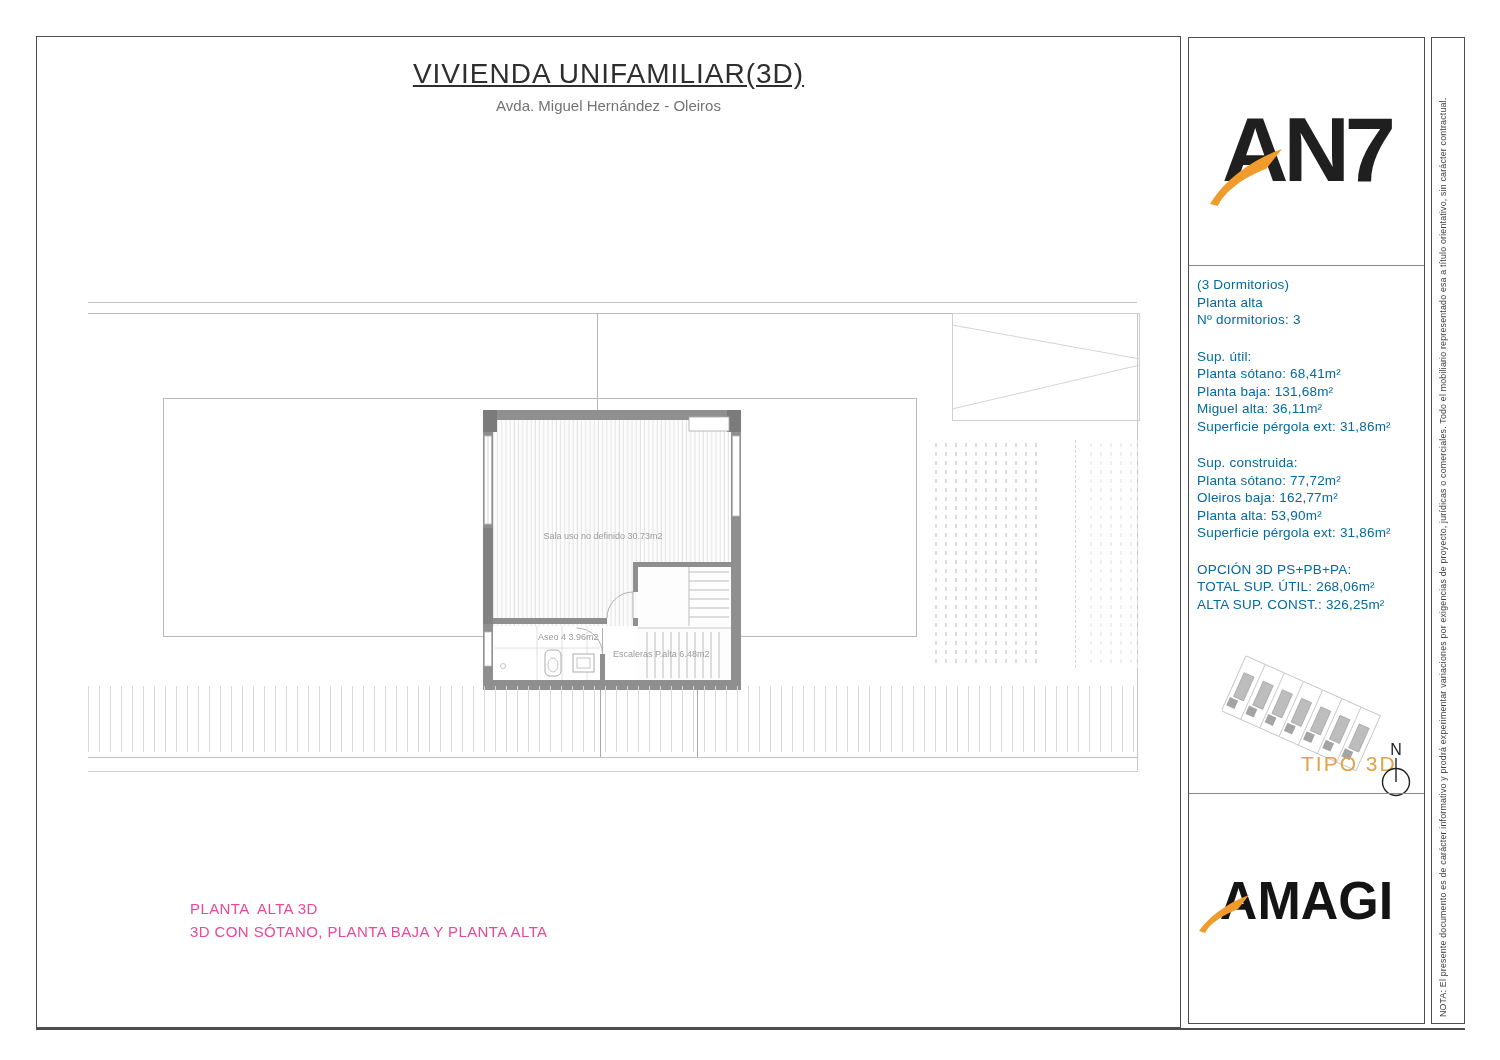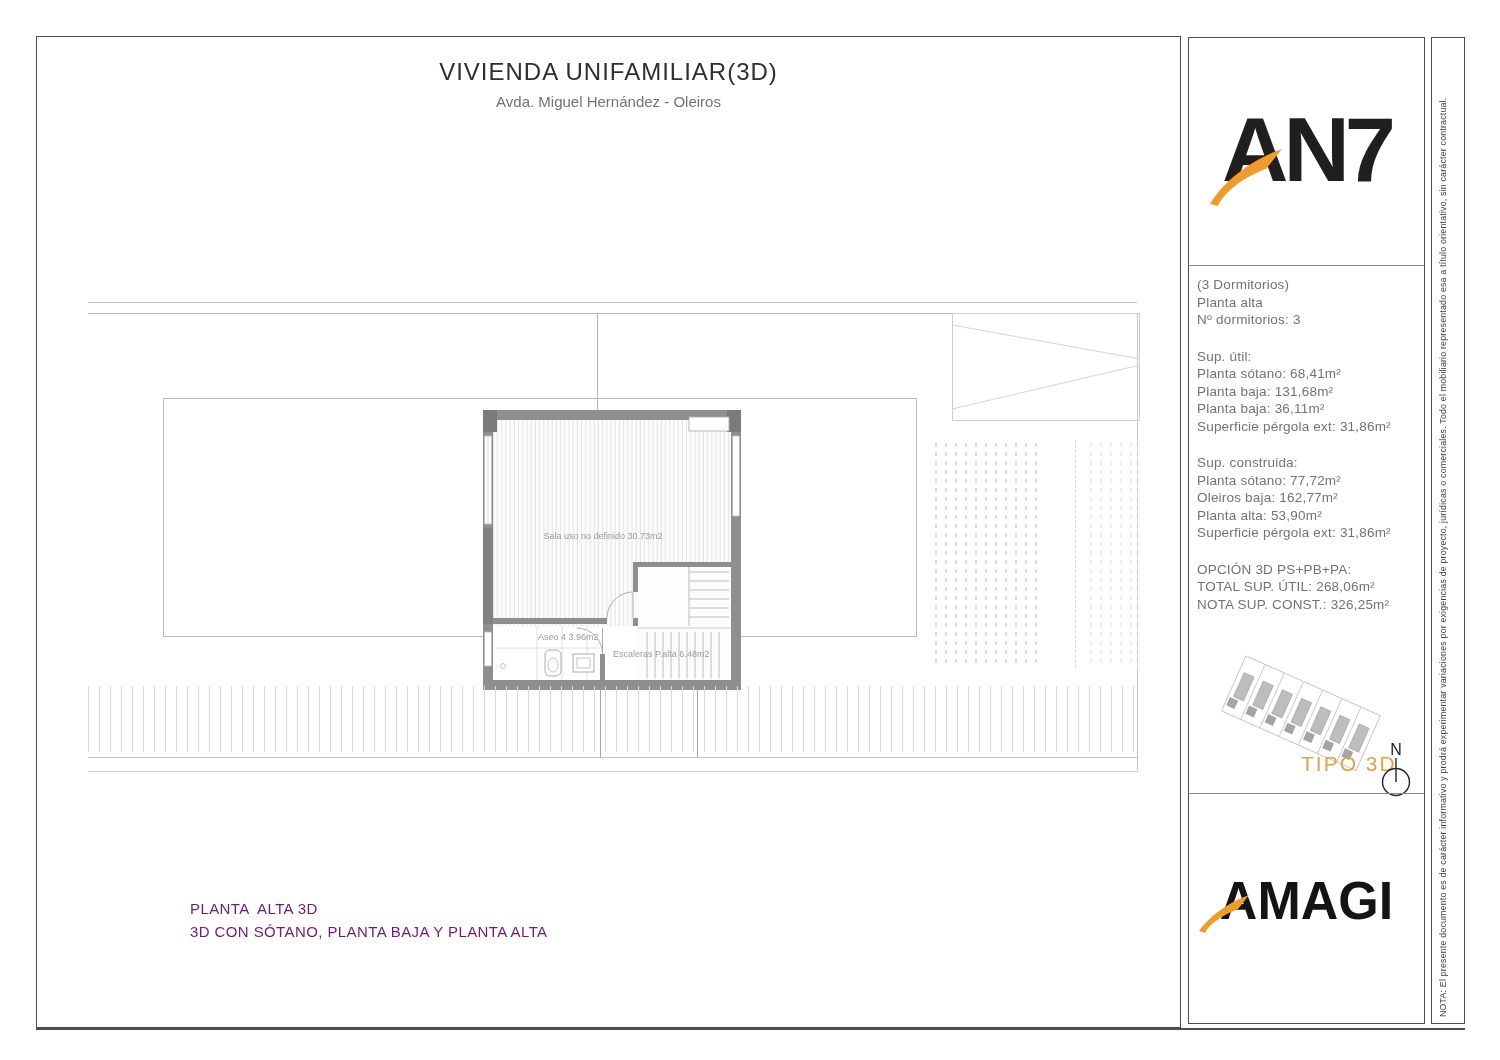--- a/index.html
+++ b/index.html
@@ -7,21 +7,21 @@
   body { width:1500px; height:1060px; font-family:"Liberation Sans", sans-serif; }
   .page { position:relative; width:1500px; height:1060px; background:#fff; overflow:hidden; }
 
   .frame { position:absolute; border:1.5px solid #4d4d4d; background:#fff; }
   .main-frame  { left:36px;  top:36px; width:1145px; height:992px; }
   .side-frame  { left:1188px; top:37px; width:237px;  height:987px; }
   .note-frame  { left:1431px; top:37px; width:34px;   height:987px; }
   .bottom-rule { position:absolute; left:36px; top:1028px; width:1429px; height:2px; background:#4d4d4d; }
 
   .title-block { position:absolute; left:36px; top:58px; width:1145px; text-align:center; color:#2e2e2e; }
-  .title    { font-size:24px; letter-spacing:1px; font-weight:400; }
+  .title    { font-size:28px; letter-spacing:1px; font-weight:400;text-decoration:underline; }
   .subtitle { font-size:15px; margin-top:7px; color:#737373; }
 
   .hline { position:absolute; height:1px; background:#c4c4c4; }
   .vline { position:absolute; width:1px;  background:#b5b5b5; }
 
   .plot-rect { position:absolute; left:163px; top:398px; width:754px; height:239px; border:1px solid #b9b9b9; }
 
   .fence { position:absolute; left:88px; top:686px; width:1050px; height:66px;
            background-image:repeating-linear-gradient(90deg,#d9d9d9 0 1px,transparent 1px 11px); }
 
@@ -29,31 +29,31 @@
     background-image:
       repeating-linear-gradient(0deg, #ffffff 0 5px, rgba(255,255,255,0) 5px 9px),
       repeating-linear-gradient(90deg, #dcdcdc 0 2px, transparent 2px 10px); }
   .pergola-dots.faint { left:1090px; width:48px; opacity:.45; }
   .dash-vline { position:absolute; left:1075px; top:440px; height:228px; width:0;
                 border-left:1px dashed #d8d8d8; }
 
   .plan-svg { position:absolute; left:483px; top:410px; }
   .ramp-svg { position:absolute; left:952px; top:313px; }
 
-  .caption { position:absolute; left:190px; top:897px; color:#701a75; font-size:15px;
+  .caption { position:absolute; left:190px; top:897px; color:#ec4899; font-size:15px;
              letter-spacing:.4px; line-height:23px; white-space:pre-wrap; }
 
   
   .logo-an7 { position:absolute; left:1188px; top:104px; width:237px; text-align:center;
               font-weight:900; font-size:92px; line-height:1; color:#1f1f1f;
               letter-spacing:-5px; transform:scaleY(.98); }
   .swoosh { position:absolute; }
   .side-div { position:absolute; left:1189px; width:235px; height:1px; background:#8a8a8a; }
 
-  .specs { position:absolute; left:1197px; top:276px; width:225px; color:#737373;
+  .specs { position:absolute; left:1197px; top:276px; width:225px; color:#0369a1;
            font-size:13.5px; line-height:17.5px; letter-spacing:.2px; }
   .specs .blk { margin-bottom:19px; }
 
   .tipo-label { position:absolute; left:1301px; top:752px; font-size:21px; letter-spacing:2px;
                 color:#E2A24B; }
   .site-thumb { position:absolute; left:1222px; top:648px; }
   .north-svg  { position:absolute; left:1376px; top:740px; }
 
   .logo-amagi { position:absolute; left:1188px; top:874px; width:237px; text-align:center;
                 font-weight:900; font-size:52px; line-height:1; color:#141414;
@@ -180,34 +180,34 @@
   <div class="specs">
     <div class="blk">
       <div>(3 Dormitorios)</div>
       <div>Planta alta</div>
       <div>Nº dormitorios: 3</div>
     </div>
     <div class="blk">
       <div>Sup. útil:</div>
       <div>Planta sótano: 68,41m²</div>
       <div>Planta baja: 131,68m²</div>
-      <div>Planta baja: 36,11m²</div>
+      <div>Miguel alta: 36,11m²</div>
       <div>Superficie pérgola ext: 31,86m²</div>
     </div>
     <div class="blk">
       <div>Sup. construida:</div>
       <div>Planta sótano: 77,72m²</div>
       <div>Oleiros baja: 162,77m²</div>
       <div>Planta alta: 53,90m²</div>
       <div>Superficie pérgola ext: 31,86m²</div>
     </div>
     <div class="blk">
       <div>OPCIÓN 3D PS+PB+PA:</div>
       <div>TOTAL SUP. ÚTIL: 268,06m²</div>
-      <div>NOTA SUP. CONST.: 326,25m²</div>
+      <div>ALTA SUP. CONST.: 326,25m²</div>
     </div>
   </div>
 
   <svg class="site-thumb" width="185" height="140" viewBox="0 0 185 140">
     <g transform="translate(24,8) rotate(24)">
       <rect x="0" y="0" width="147" height="60" fill="#ffffff" stroke="#b8b8b8" stroke-width="0.8"></rect>
       <g stroke="#c7c7c7" stroke-width="0.7" fill="#ffffff">
         <rect x="0" y="0" width="21" height="60"></rect>
           <rect x="21" y="0" width="21" height="60"></rect>
         <rect x="42" y="0" width="21" height="60"></rect>

